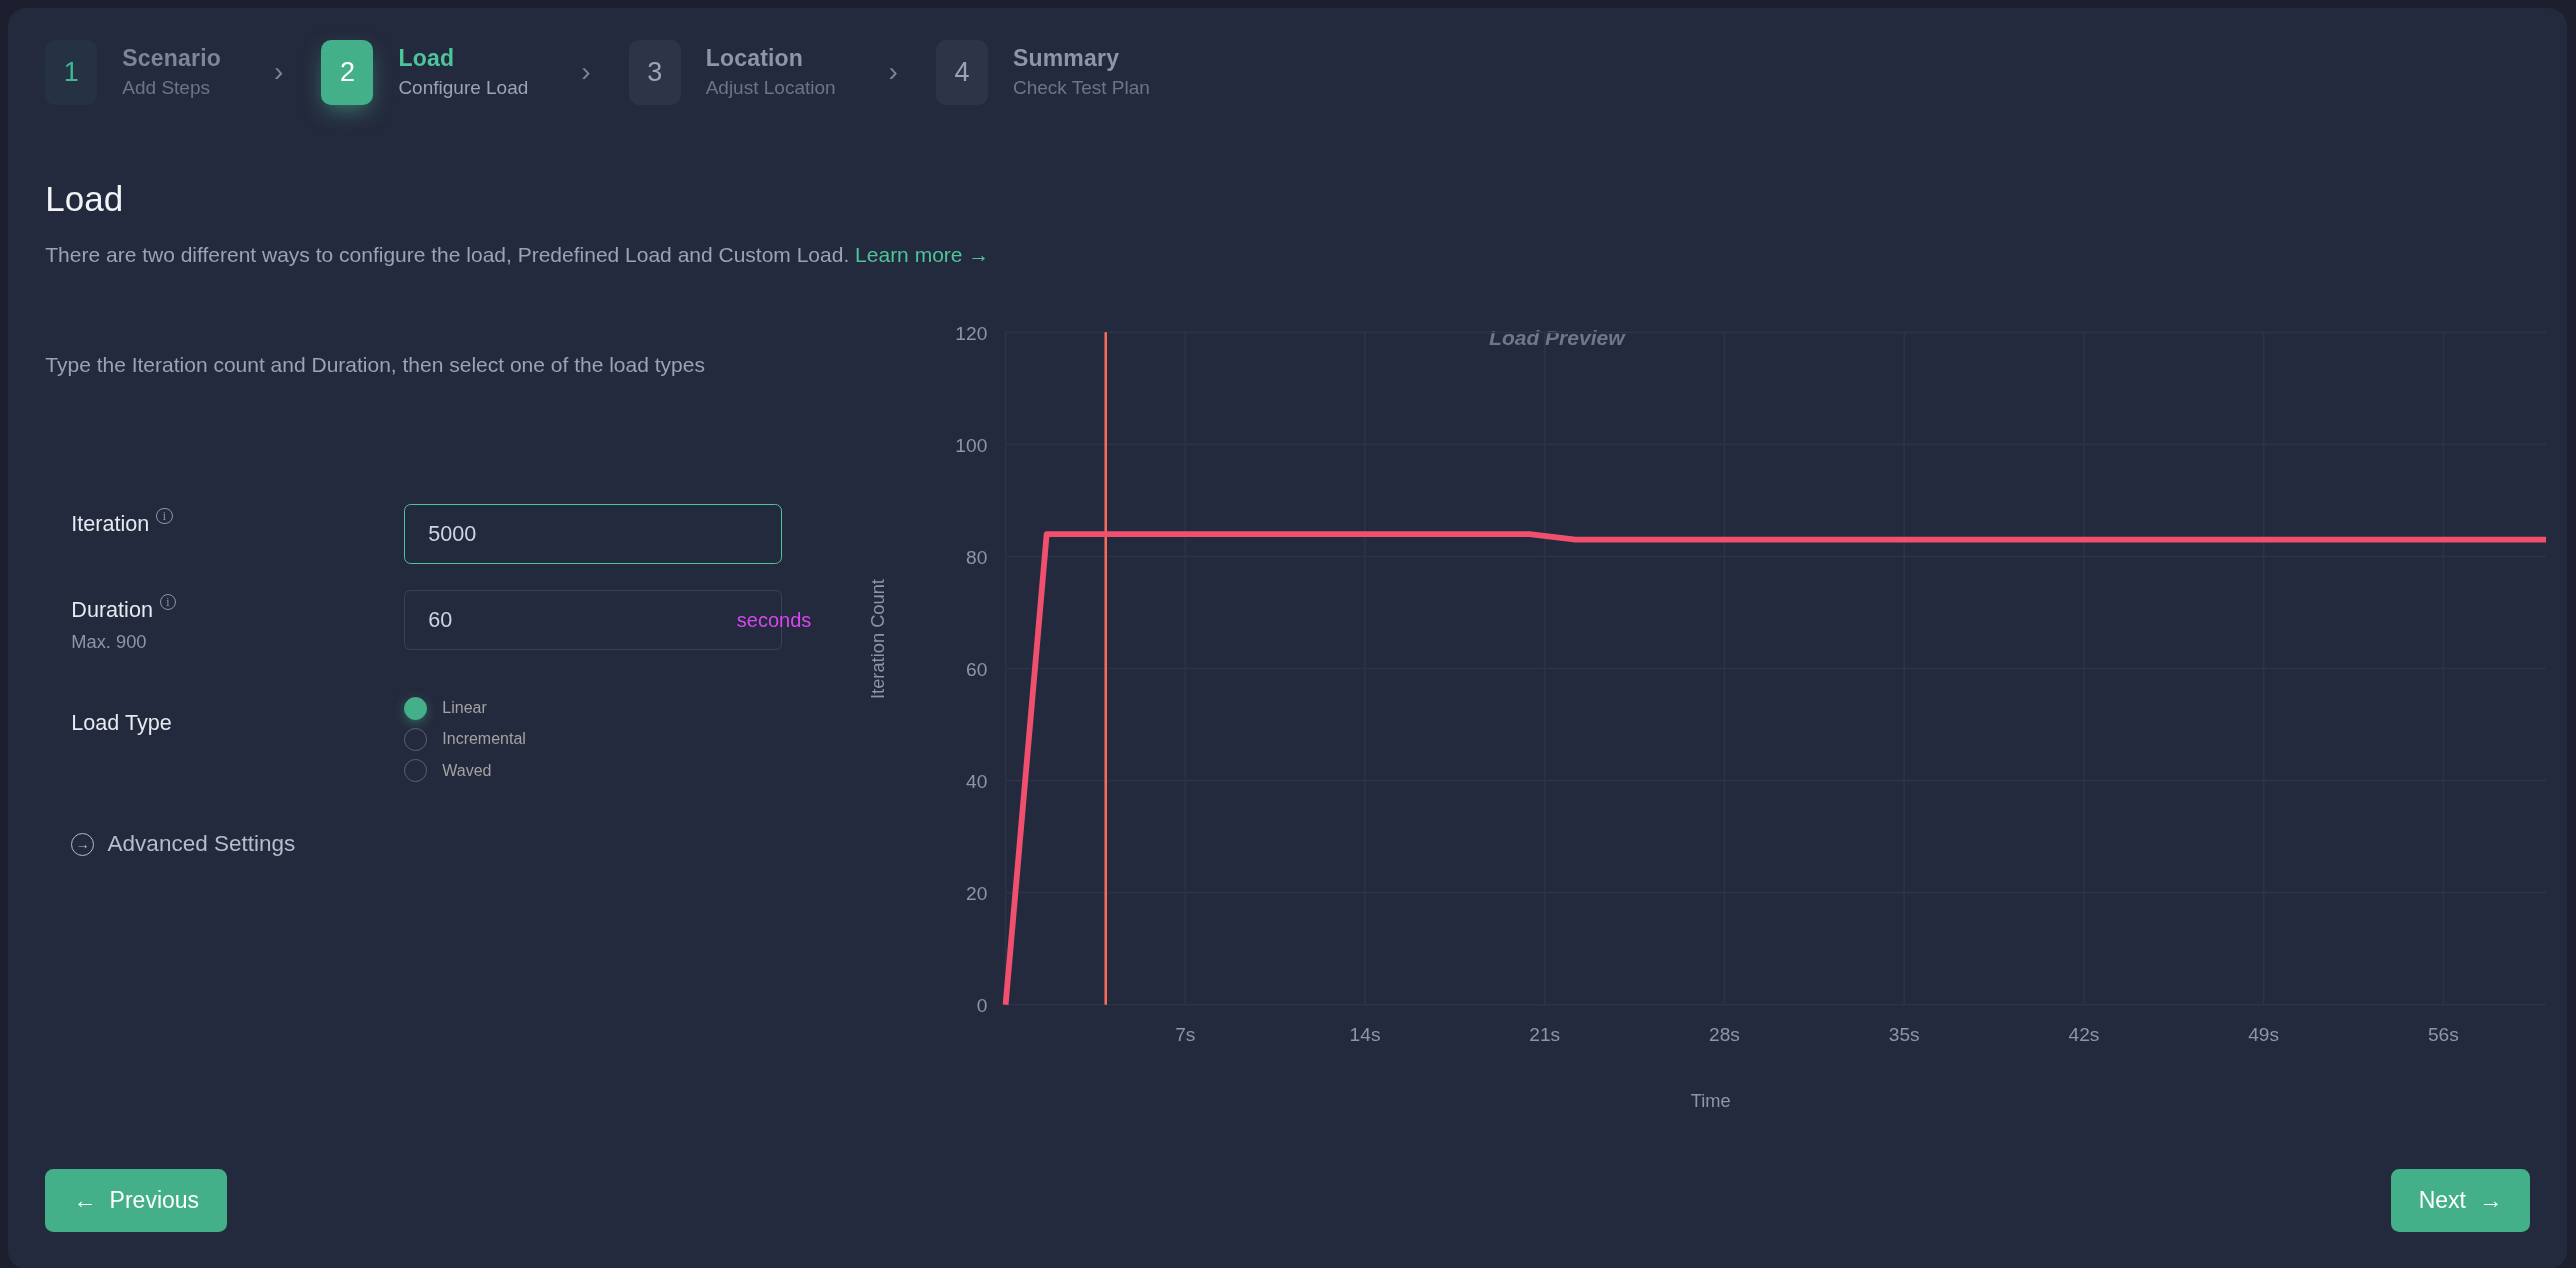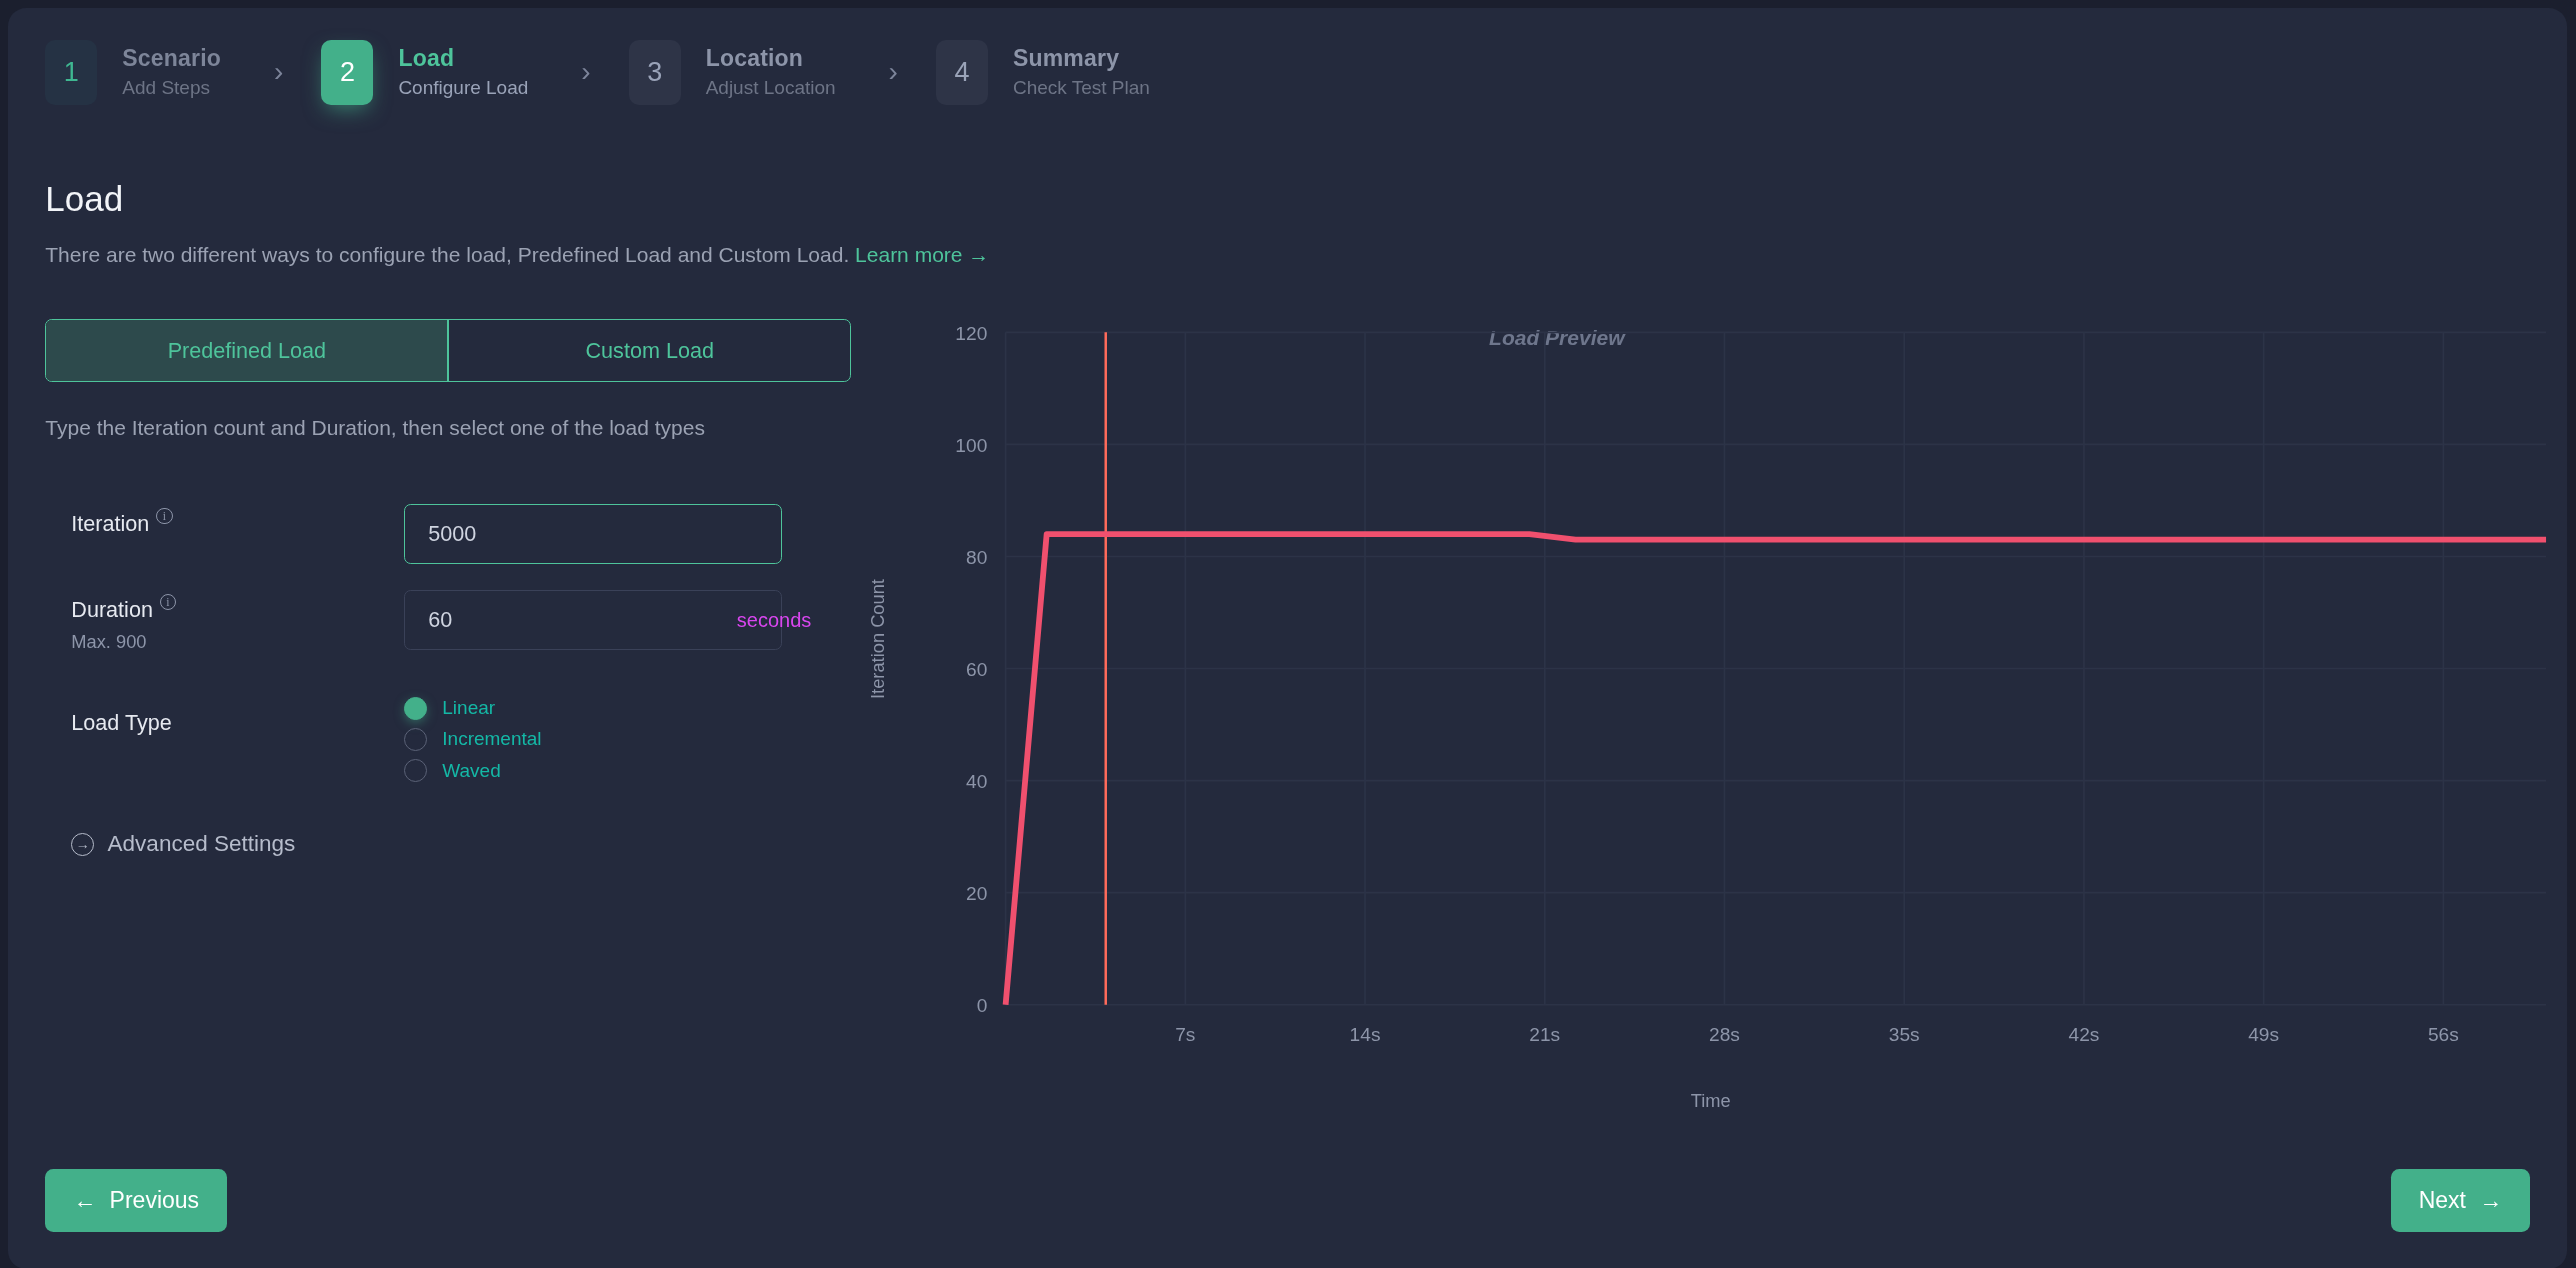--- a/index.html
+++ b/index.html
@@ -147,21 +147,21 @@
   .radio-item { display: flex; align-items: center; cursor: pointer; }
   .radio-dot {
     width: 23px; height: 23px; border-radius: 50%;
     border: 1.7px solid #5b6277; flex: none;
     margin-right: 15px;
   }
   .radio-dot.on {
     background: #43b08a; border-color: #43b08a;
     box-shadow: 0 3.3px 11.7px -1.7px rgba(67,176,138,.6);
   }
-  .radio-label { font-size: 19px; color: #14b8a6; }
+  .radio-label { font-size: 16px; color: #a3a3a3; }
 
   .advanced {
     position: absolute; left: 63px; top: 823px;
     display: flex; align-items: center; gap: 13.3px;
     color: #b6bccb; font-size: 22.5px; cursor: pointer;
   }
   .adv-icon {
     width: 23px; height: 23px; border: 1.7px solid #b6bccb;
     border-radius: 50%; display: flex; align-items: center;
     justify-content: center; font-size: 14px; line-height: 1;
@@ -250,25 +250,20 @@
   </div>
 
   <h1 class="page-title">Load</h1>
   <div class="page-desc">
     <span>There are two different ways to configure the load, Predefined Load and Custom Load.</span>
     <a href="#">Learn more →</a>
   </div>
 
   <div class="left-col">
 
-    <div class="seg-control">
-      <button class="seg-btn selected">Predefined Load</button>
-      <div class="seg-divider"></div>
-      <button class="seg-btn">Custom Load</button>
-    </div>
 
     <div class="hint">Type the Iteration count and Duration, then select one of the load types</div>
   </div>
 
   <div class="field-row" style="left:63px; top:496px;">
     <div class="field-label-wrap">
       <div class="field-label">
         <span>Iteration</span>
         <span class="info-icon">i</span>
       </div>

